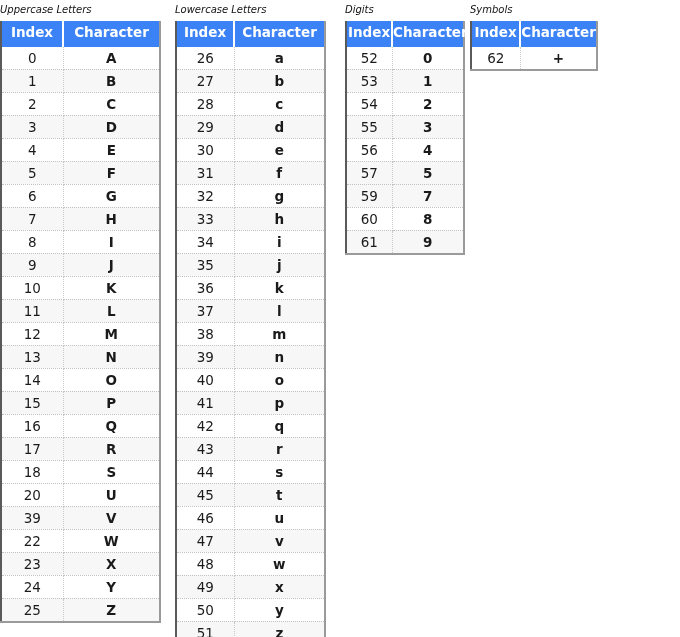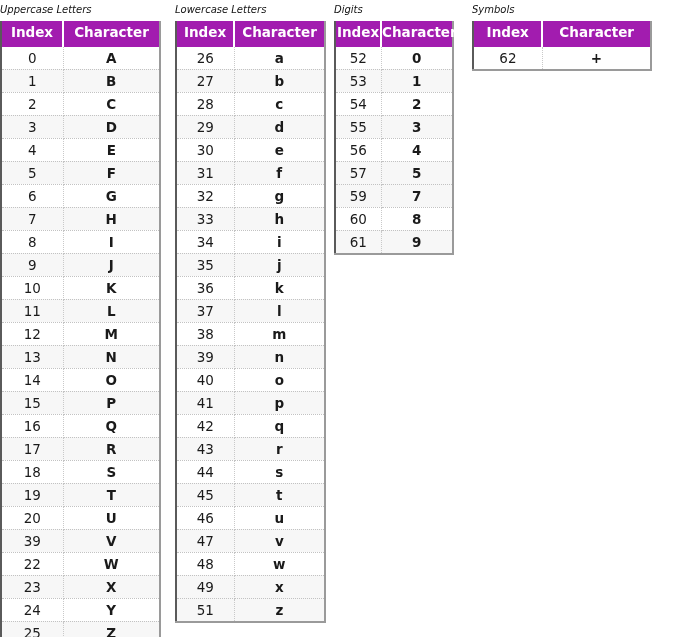--- a/index.html
+++ b/index.html
@@ -23,22 +23,22 @@
 
   .table-block {
     display: flex;
     flex-direction: column;
     align-items: stretch;
   }
 
   
   .tb-0 { width: 161px; margin-left: 0px; }
   .tb-1 { width: 151px; margin-left: 14px; }
-  .tb-2 { width: 120px; margin-left: 8px; }
-  .tb-3 { width: 180px; margin-left: 18px; }
+  .tb-2 { width: 120px; margin-left: 19px; }
+  .tb-3 { width: 128px; margin-left: 5px; }
 
   .table-title {
     font-style: italic;
     font-size: 10px;
     color: #111111;
     padding: 4px 0 5px 0;
     line-height: 1.15;
     white-space: nowrap;
   }
 
@@ -46,21 +46,21 @@
     border-collapse: collapse;
     width: 100%;
     table-layout: fixed;
     border-left: 2px solid #5a5a5a;
     border-right: 2px solid #9a9a9a;
     border-bottom: 2px solid #9a9a9a;
     background: #ffffff;
   }
 
   table.idx-table thead th {
-    background: #a21caf;
+    background: #3b82f6;
     color: #ffffff;
     font-weight: bold;
     font-size: 13.5px;
     height: 22px;
     padding: 1px 0 3px 0;
     text-align: center;
     line-height: 1;
   }
   table.idx-table thead th.th-index {
     border-right: 2px solid #ffffff;
@@ -183,24 +183,20 @@
             <td class="cell-index">16</td>
             <td class="cell-char">Q</td>
           </tr>
           <tr class="even">
             <td class="cell-index">17</td>
             <td class="cell-char">R</td>
           </tr>
           <tr class="odd">
             <td class="cell-index">18</td>
             <td class="cell-char">S</td>
-          </tr>
-          <tr class="even">
-            <td class="cell-index">19</td>
-            <td class="cell-char">T</td>
           </tr>
           <tr class="odd">
             <td class="cell-index">20</td>
             <td class="cell-char">U</td>
           </tr>
           <tr class="even">
             <td class="cell-index">39</td>
             <td class="cell-char">V</td>
           </tr>
           <tr class="odd">
@@ -325,20 +321,24 @@
             <td class="cell-char">v</td>
           </tr>
           <tr class="odd">
             <td class="cell-index">48</td>
             <td class="cell-char">w</td>
           </tr>
           <tr class="even">
             <td class="cell-index">49</td>
             <td class="cell-char">x</td>
           </tr>
+          <tr class="odd">
+            <td class="cell-index">50</td>
+            <td class="cell-char">y</td>
+          </tr>
           <tr class="even">
             <td class="cell-index">51</td>
             <td class="cell-char">z</td>
           </tr>
         </tbody>
       </table>
     </div>
     <div class="table-block tb-2">
       <div class="table-title">Digits</div>
       <table class="idx-table">

